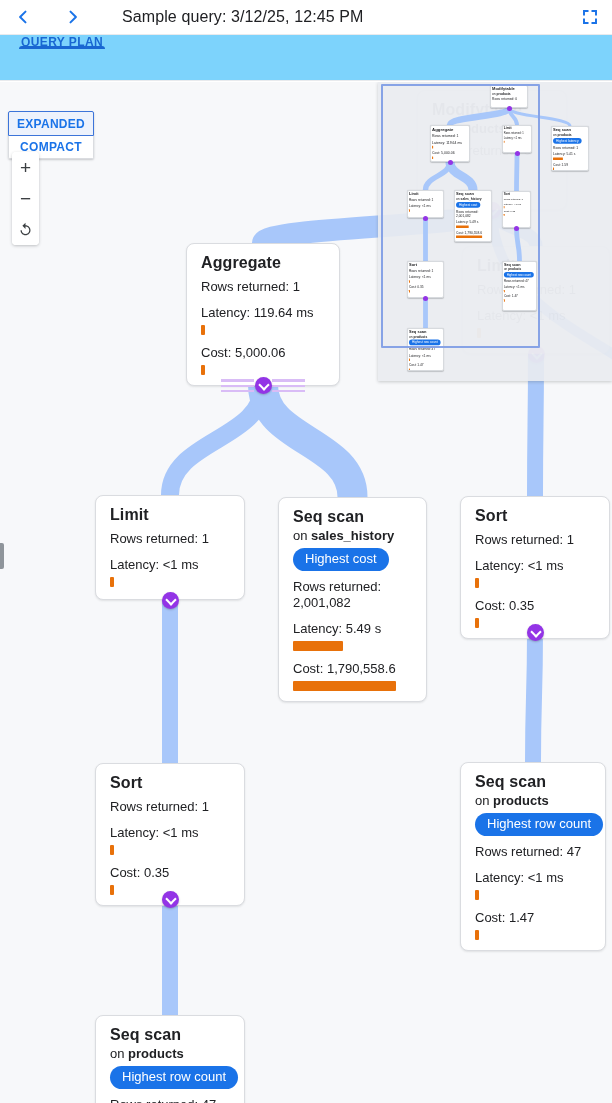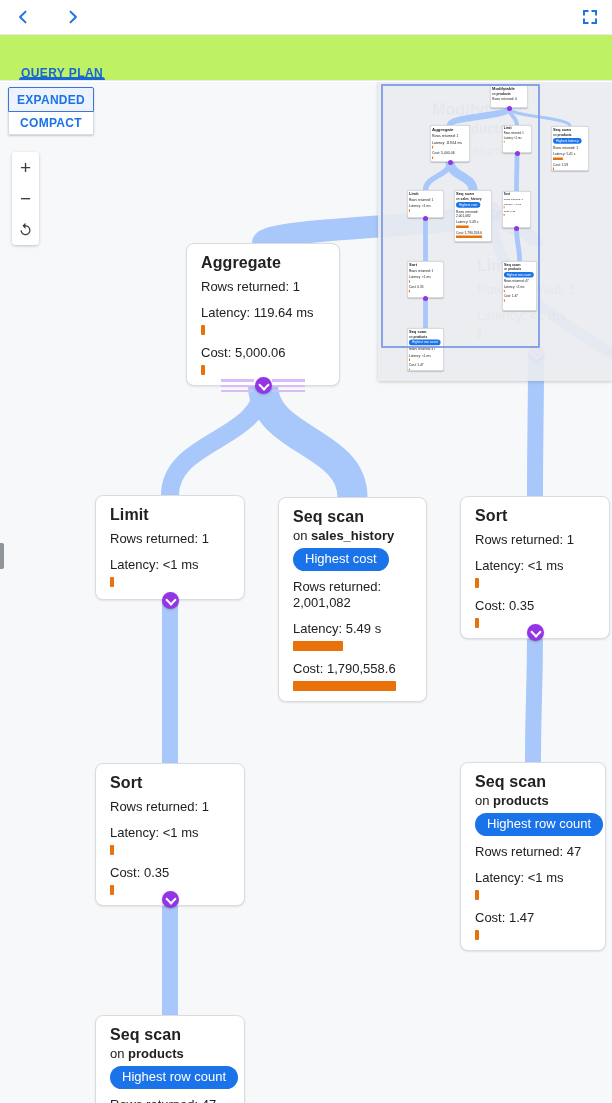--- a/index.html
+++ b/index.html
@@ -6,21 +6,21 @@
   html,body { width:612px; height:1103px; overflow:hidden; }
   body { font-family:"Liberation Sans", sans-serif; background:#fff; color:#202124; position:relative; }
 
   
   .topbar { height:35px; display:flex; align-items:center; background:#fff; border-bottom:1px solid #e8eaed; position:relative; z-index:20; }
   .nav-btn { width:34px; height:34px; border:none; background:transparent; display:flex; align-items:center; justify-content:center; cursor:pointer; margin-left:6px; }
   .page-title { font-size:16px; color:#202124; margin-left:32px; letter-spacing:.1px; }
   .fullscreen-btn { width:32px; height:32px; border:none; background:transparent; margin-left:auto; margin-right:6px; display:flex; align-items:center; justify-content:center; cursor:pointer; }
 
   
-  .tabbar { height:46px; background:#bef264; border-bottom:1px solid #e8eaed; display:flex; align-items:flex-end; position:relative; z-index:20; }
+  .tabbar { height:46px; background:#7dd3fc; border-bottom:1px solid #e8eaed; display:flex; align-items:flex-start; position:relative; z-index:20; }
   .tab { display:flex; align-items:center; font-size:12px; font-weight:700; letter-spacing:.4px; color:#5f6368; cursor:pointer; position:relative; margin-left:19px; padding:0 2px; }
   .tab + .tab { margin-left:44px; }
   .tab.active { color:#1967d2; }
   .tab.active::after { content:""; position:absolute; left:0; right:0; bottom:0; height:3px; background:#1967d2; border-radius:3px 3px 0 0; }
 
   
   .canvas { position:absolute; left:0; top:82px; width:612px; height:1021px; background:#f7f8fa; overflow:hidden; }
   #links { position:absolute; left:0; top:0; z-index:1; }
 
   .node-card { position:absolute; z-index:2; background:#fff; border:1px solid #dadce0; border-radius:8px;
@@ -44,21 +44,21 @@
 
   
   .minimap { position:absolute; z-index:5; background:rgba(233,235,239,.9); box-shadow:0 1px 3px rgba(60,64,67,.25); cursor:pointer; }
   .minimap svg { position:absolute; left:0; top:0; }
   .mini-card { position:absolute; background:#fff; border:.5px solid #d7dade; border-radius:2px; overflow:hidden; box-shadow:0 .5px 1px rgba(60,64,67,.25); }
   .mini-card .card-scale { transform-origin:0 0; width:150px; padding:3px 4px; }
   .mini-dot { position:absolute; width:5px; height:5px; border-radius:50%; background:#9334e6; }
   .mini-viewport { position:absolute; border:2px solid #87a3e6; border-radius:1px; background:transparent; }
 
   
-  .view-toggle { position:absolute; left:8px; top:5px; z-index:6; width:86px; box-shadow:0 1px 2px rgba(60,64,67,.25); border-radius:2px; }
+  .view-toggle { position:absolute; left:8px; top:29px; z-index:6; width:86px; box-shadow:0 1px 2px rgba(60,64,67,.25); border-radius:2px; }
   .view-toggle button { display:block; width:100%; font-family:inherit; font-size:12px; font-weight:700; letter-spacing:.3px; color:#1a73e8; cursor:pointer; }
   .vt-expanded { height:25px; background:#edf2fc; border:1px solid #3c74d9; border-radius:2px 2px 0 0; }
   .vt-compact { height:23px; background:#fff; border:1px solid #dadce0; border-top:none; border-radius:0 0 2px 2px; }
 
   .zoom-ctrl { position:absolute; left:12px; top:70px; z-index:6; width:27px; background:#fff; border-radius:4px;
                box-shadow:0 1px 3px rgba(60,64,67,.3); overflow:hidden; }
   .zoom-ctrl button { display:flex; align-items:center; justify-content:center; width:100%; height:31px; border:none; background:#fff;
                       font-family:inherit; font-size:19px; color:#3c4043; cursor:pointer; }
 
   .left-scroll-thumb { position:absolute; left:0; top:461px; width:4px; height:26px; background:#8f959b; border-radius:0 2px 2px 0; z-index:6; cursor:pointer; }
@@ -70,20 +70,21 @@
   <button class="nav-btn">
     <svg width="20" height="20" viewBox="0 0 24 24">
         <path d="M15 5.5 L8.5 12 L15 18.5" fill="none" stroke="#1a73e8" stroke-width="2.4" stroke-linecap="round" stroke-linejoin="round"></path>
       </svg>
   </button>
   <button class="nav-btn" style="margin-left:16px">
     <svg width="20" height="20" viewBox="0 0 24 24">
         <path d="M9 5.5 L15.5 12 L9 18.5" fill="none" stroke="#1a73e8" stroke-width="2.4" stroke-linecap="round" stroke-linejoin="round"></path>
       </svg>
   </button>
+  <div class="page-title">Sample query: 3/12/25, 12:45 PM</div>
   <button class="fullscreen-btn">
     <svg width="18" height="18" viewBox="0 0 24 24" fill="none" stroke="#1a73e8" stroke-width="2.6">
         <path d="M4 10 V4 H10"></path>
         <path d="M14 4 H20 V10"></path>
         <path d="M20 14 V20 H14"></path>
         <path d="M10 20 H4 V14"></path>
       </svg>
   </button>
 </div>
 

